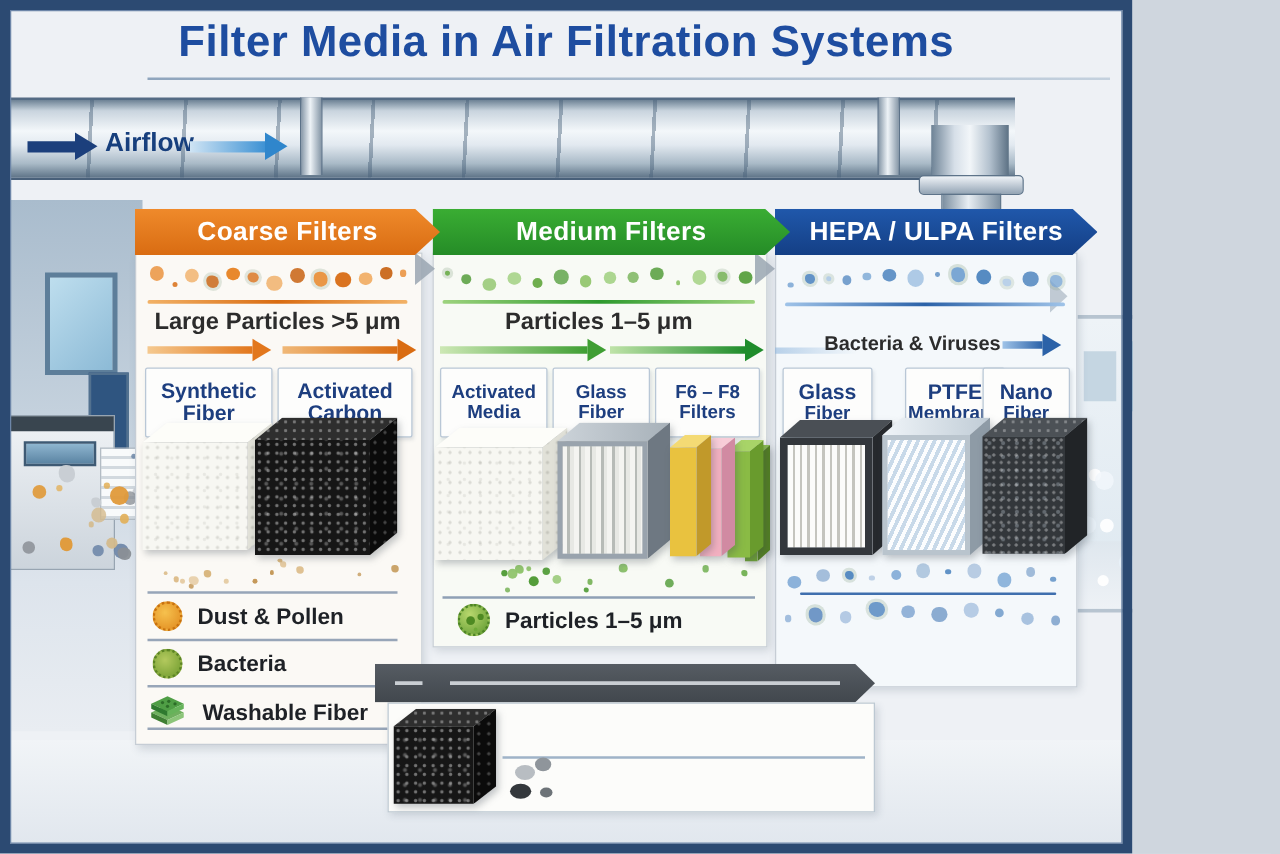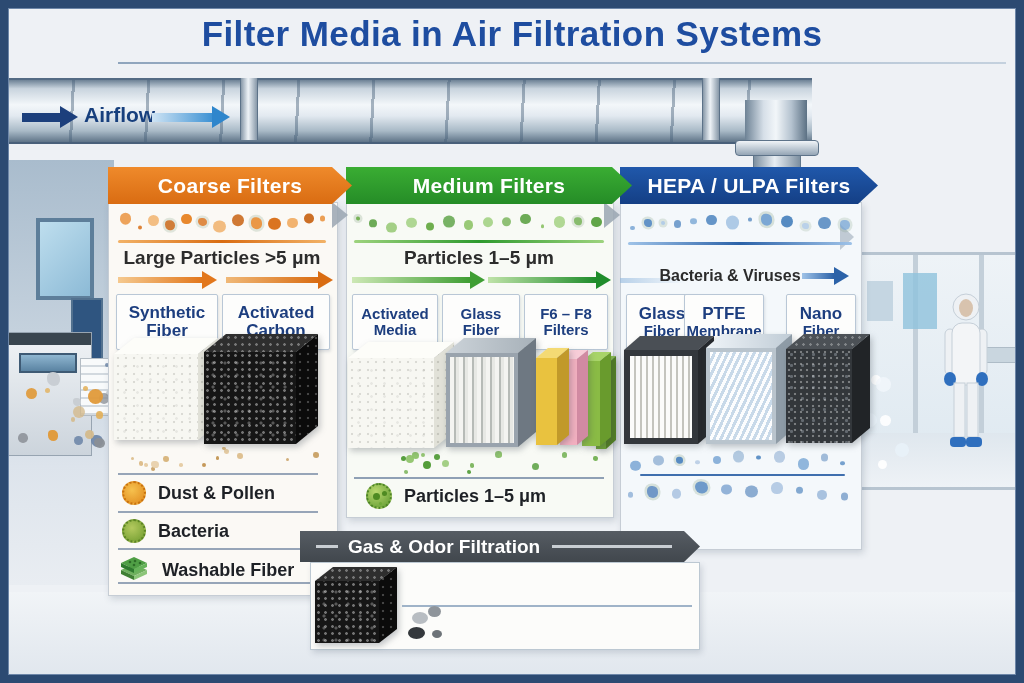--- a/index.html
+++ b/index.html
@@ -1,16 +1,16 @@
 <!DOCTYPE html>
 <html><head>
 <meta charset="utf-8">
 <style>
   html,body{margin:0;padding:0;background:#cfd6de;font-family:"Liberation Sans",sans-serif;}
-  .canvas{position:relative;width:1024px;height:683px;background:#eef1f5;overflow:hidden;}
+  .canvas{position:relative;width:906px;height:683px;background:#eef1f5;overflow:hidden;}
   .frame{position:absolute;inset:0;border:8px solid #2c4a72;box-shadow:inset 0 0 0 1px #6d86a8;pointer-events:none;z-index:99;}
   .floor{position:absolute;left:8px;right:8px;top:592px;bottom:8px;background:linear-gradient(180deg,#f1f4f7,#e1e7ee);z-index:0;}
 
   
   .title{position:absolute;top:14px;left:0;right:0;text-align:center;font-size:35px;font-weight:bold;color:#1e4da0;letter-spacing:.4px;z-index:5;}
   .title-line{position:absolute;top:62px;left:118px;right:18px;height:2px;background:linear-gradient(90deg,#8fa5bd,#c4d1de);z-index:5;}
 
   
   .duct{position:absolute;left:0;top:78px;width:812px;height:62px;z-index:2;
     background:linear-gradient(180deg,#6d8295 0%,#c9d4de 14%,#f3f7fa 40%,#e2e9f0 58%,#a9bac7 82%,#5f7488 100%);
@@ -440,21 +440,21 @@
       <span style="height: 10.2px; width: 10.2px; background: rgb(122, 167, 212); opacity: 0.78; transform: translateY(0.9px); box-shadow: rgba(120, 150, 120, 0.25) 0px 0px 0px 2.5px; border-radius: 45% 55% 50% 60%;"></span>
     </div>
   <div class="grad-line" style="left:628px;top:242px;width:224px;background:linear-gradient(90deg,#9fc3e8,#2b62a8,#9fc3e8);"></div>
   <div class="p-sublabel" style="left:620px;top:267px;width:220px;">Bacteria &amp; Viruses</div>
   <div class="stage-arr" style="left:802px;top:273px;width:32px;background:linear-gradient(90deg,#9fc3e8,#2b62a8);--hd:#2b62a8;"></div>
 
   <div class="media-box mb2" style="left:626px;top:294px;width:70px;height:54px;">
     <span class="mb1">Glass</span>
     <span>Fiber</span>
   </div>
-  <div class="media-box mb2" style="left:684px;top:294px;width:78px;height:54px;">
+  <div class="media-box mb2" style="left:724px;top:294px;width:78px;height:54px;">
     <span class="mb1">PTFE</span>
     <span>Membrane</span>
   </div>
   <div class="media-box mb2" style="left:786px;top:294px;width:68px;height:54px;">
     <span class="mb1">Nano</span>
     <span>Fiber</span>
   </div>
 
   <div class="cube pleat-h" style="--w:74px;--h:94px;--dx:16px;--dy:14px;left:624px;top:336px;">
     <div class="t"></div>
@@ -494,21 +494,20 @@
       <span style="height: 10.2px; width: 10.2px; background: rgb(143, 176, 214); opacity: 0.96; transform: translateY(-2.6px);"></span>
       <span style="height: 12.3px; width: 12.3px; background: rgb(111, 151, 198); opacity: 0.79; transform: translateY(-0.5px);"></span>
       <span style="height: 11.3px; width: 11.3px; background: rgb(174, 198, 226); opacity: 0.89; transform: translateY(-3.9px);"></span>
       <span style="height: 7px; width: 7px; background: rgb(94, 143, 196); opacity: 0.76; transform: translateY(-2.2px);"></span>
       <span style="height: 9.9px; width: 9.9px; background: rgb(143, 176, 214); opacity: 0.76; transform: translateY(2.9px);"></span>
       <span style="height: 7.3px; width: 7.3px; background: rgb(111, 151, 198); opacity: 0.77; transform: translateY(4.4px);"></span>
     </div>
 
   <div class="banner-gas">
     <span class="dash"></span>
-    <span>Gas &amp; Odor Filtration</span>
     <span class="tail"></span>
   </div>
   <div class="panel-gas"></div>
   <div class="cube carbon" style="--w:64px;--h:62px;--dx:18px;--dy:14px;left:315px;top:567px;z-index:11;">
     <div class="t"></div>
       <div class="s"></div>
       <div class="f"></div>
   </div>
   <div class="gas-divider"></div>
   <div class="pebble" style="left:412px;top:612px;width:16px;height:12px;background:#b8bdc2;"></div>

